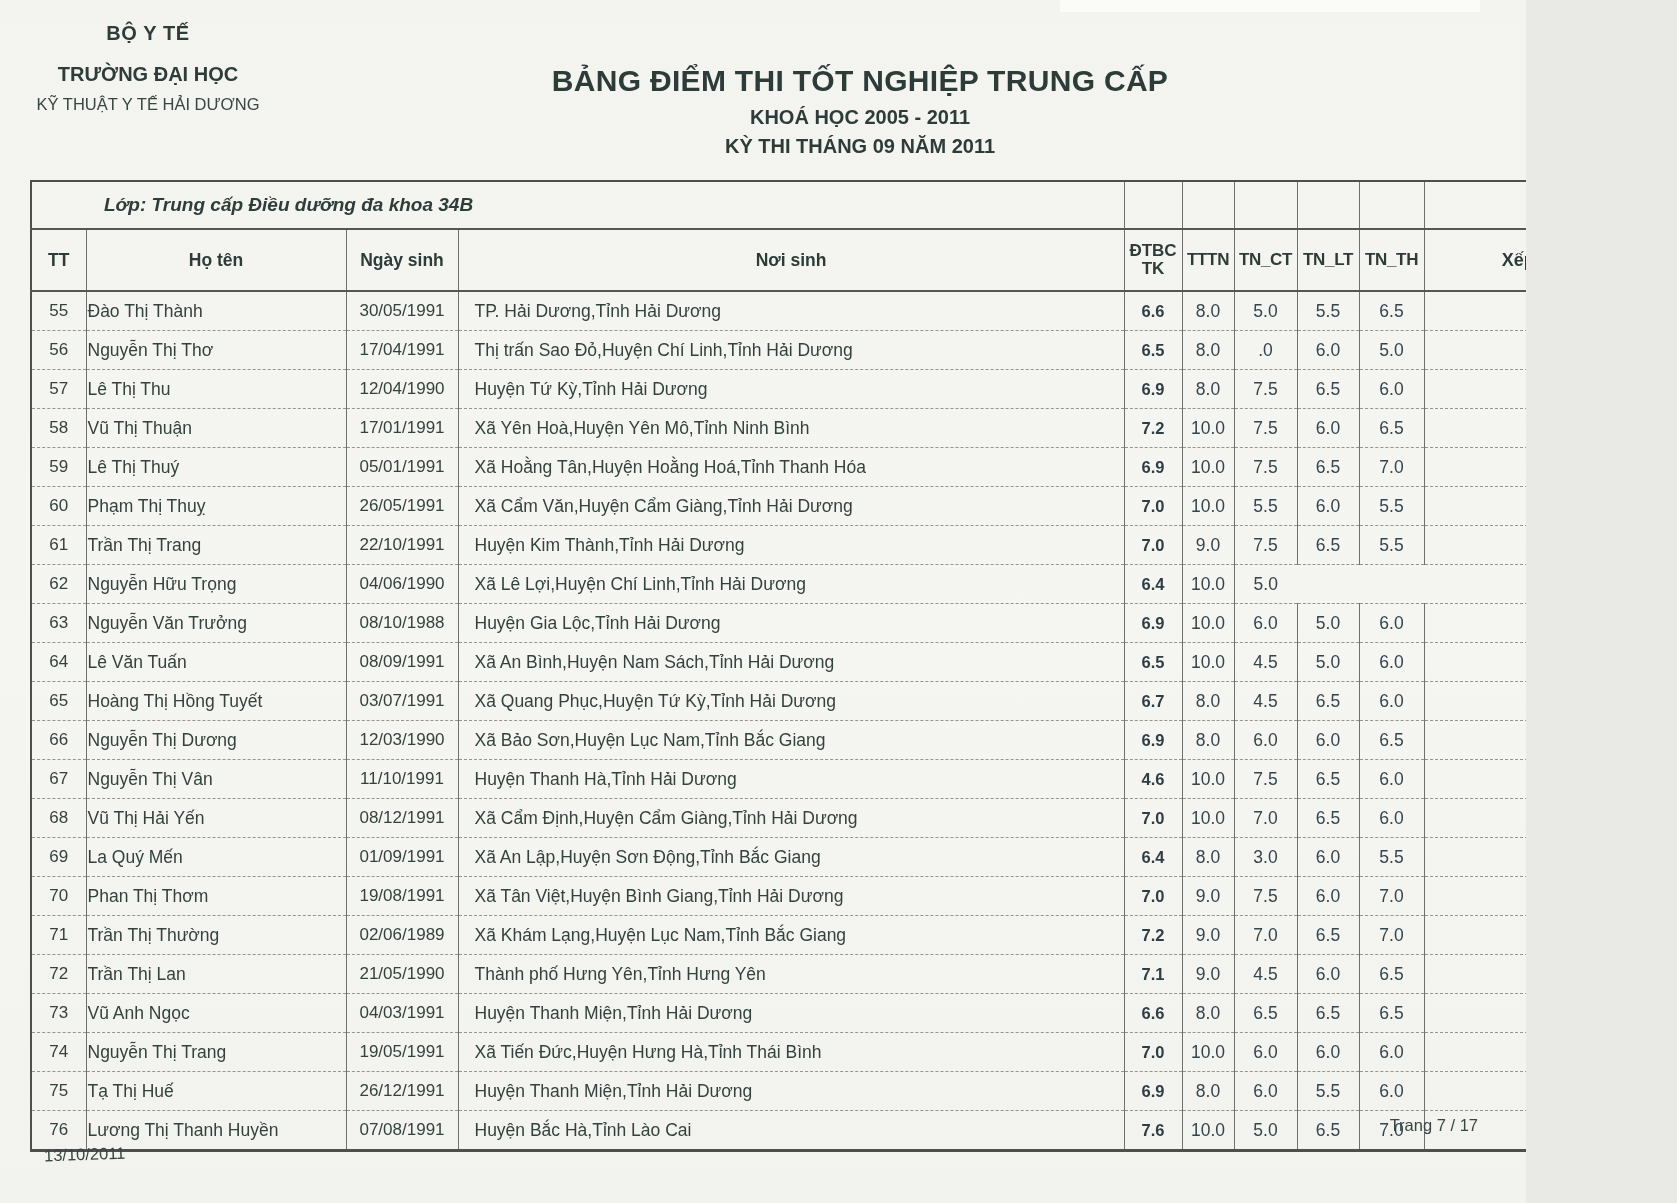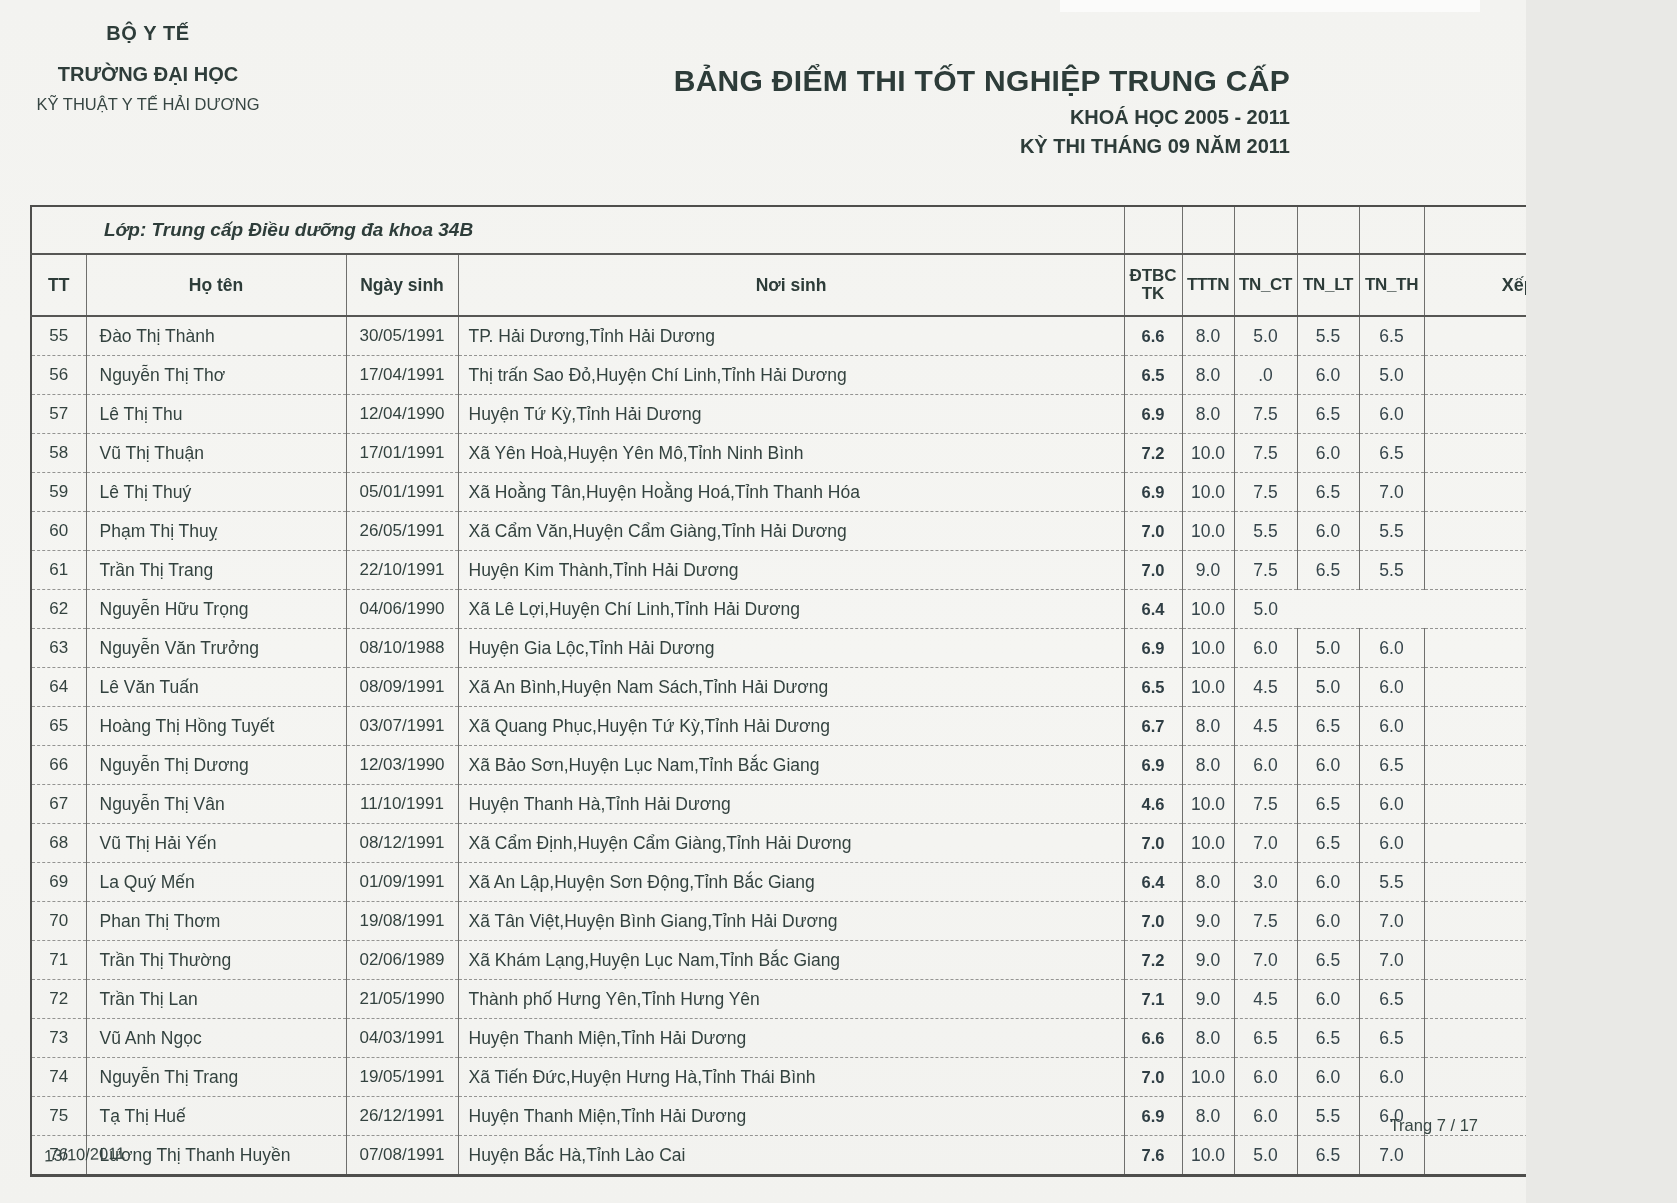--- a/index.html
+++ b/index.html
@@ -8,52 +8,52 @@
     background:linear-gradient(180deg,#f3f3f0 0%, #f5f5f2 55%, #f2f2ef 100%);
     font-family:"Liberation Sans", sans-serif;
     color:#33423f; overflow:hidden;
   }
   
   .org { position:absolute; left:36px; top:22px; width:224px; text-align:center; }
   .org-l1 { font-size:20px; font-weight:bold; letter-spacing:.6px; color:#2e3d3a; }
   .org-l2 { font-size:20px; font-weight:bold; margin-top:18px; color:#2e3d3a; }
   .org-l3 { font-size:16.5px; margin-top:9px; color:#374643; }
 
-  .titleblock { position:absolute; left:430px; top:64px; width:860px; text-align:right; }
+  .titleblock { position:absolute; left:430px; top:64px; width:860px; text-align:center; }
   .title { font-size:30px; font-weight:bold; letter-spacing:.3px; color:#2d3c39; }
   .sub1 { font-size:20px; font-weight:bold; margin-top:8px; color:#2d3c39; }
   .sub2 { font-size:20px; font-weight:bold; margin-top:6px; color:#2d3c39; }
 
   .topline-ext { position:absolute; left:1645px; top:180px; width:32px; border-top:2px solid #5a5a58; }
 
   
   .tablewrap { position:absolute; left:30px; top:180px; }
   table.score {
     border-collapse:collapse; table-layout:fixed; width:1618px;
-    border:2px solid #4e4e4c; border-bottom-width:3px;margin-top:25px;
+    border:2px solid #4e4e4c; border-bottom-width:3px;
   }
   td,th { padding:0; overflow:hidden; white-space:nowrap; vertical-align:middle; }
 
   
   .c-name,.c-dob,.c-pob,.c-dtbc,.c-tttn,.c-tn_ct,.c-tn_lt,.c-tn_th,.c-xep { border-left:1px solid #6f6f6d; }
 
   .classrow td { height:46px; border-bottom:2px solid #565654; }
   .classcell { font-style:italic; font-weight:bold; font-size:19px; text-align:left; padding-left:72px; color:#2e3d3a; }
 
   .headrow th { height:60px; border-bottom:2px solid #565654; font-size:17.5px; font-weight:bold; text-align:center; color:#2d3c39; }
   .headrow .c-dtbc { white-space:normal; line-height:1.08; font-size:17px; }
   .headrow .c-tttn,.headrow .c-tn_ct,.headrow .c-tn_lt,.headrow .c-tn_th { letter-spacing:-.3px; font-size:17px; }
   .headrow .c-xep { font-size:18px; }
 
   .datarow td { height:38px; font-size:17px; }
   .datarow + .datarow td { border-top:1px dashed #949492; }
   td.c-tt   { text-align:center; }
-  td.c-name { text-align:left; padding-left:13px; font-size:17.5px; }
+  td.c-name { text-align:left; padding-left:1px; font-size:17.5px; }
   td.c-dob  { text-align:center; }
-  td.c-pob  { text-align:left; padding-left:10px; font-size:17.5px; }
+  td.c-pob  { text-align:left; padding-left:16px; font-size:17.5px; }
   td.c-dtbc { text-align:center; font-weight:bold; font-size:16.5px; color:#2f3e44; }
   td.c-tttn,td.c-tn_ct,td.c-tn_lt,td.c-tn_th { text-align:center; font-size:17.5px; color:#36454b; }
 
   
   tr.gaprow td.c-tn_lt, tr.gaprow td.c-tn_th, tr.gaprow td.c-xep { border-left:none; }
 
   
   .footer-date { position:absolute; left:44px; top:1145px; font-size:16.5px; color:#374643; transform:rotate(-2deg); }
   .footer-page { position:absolute; right:48px; top:1116px; font-size:16.5px; color:#374643; }
 

